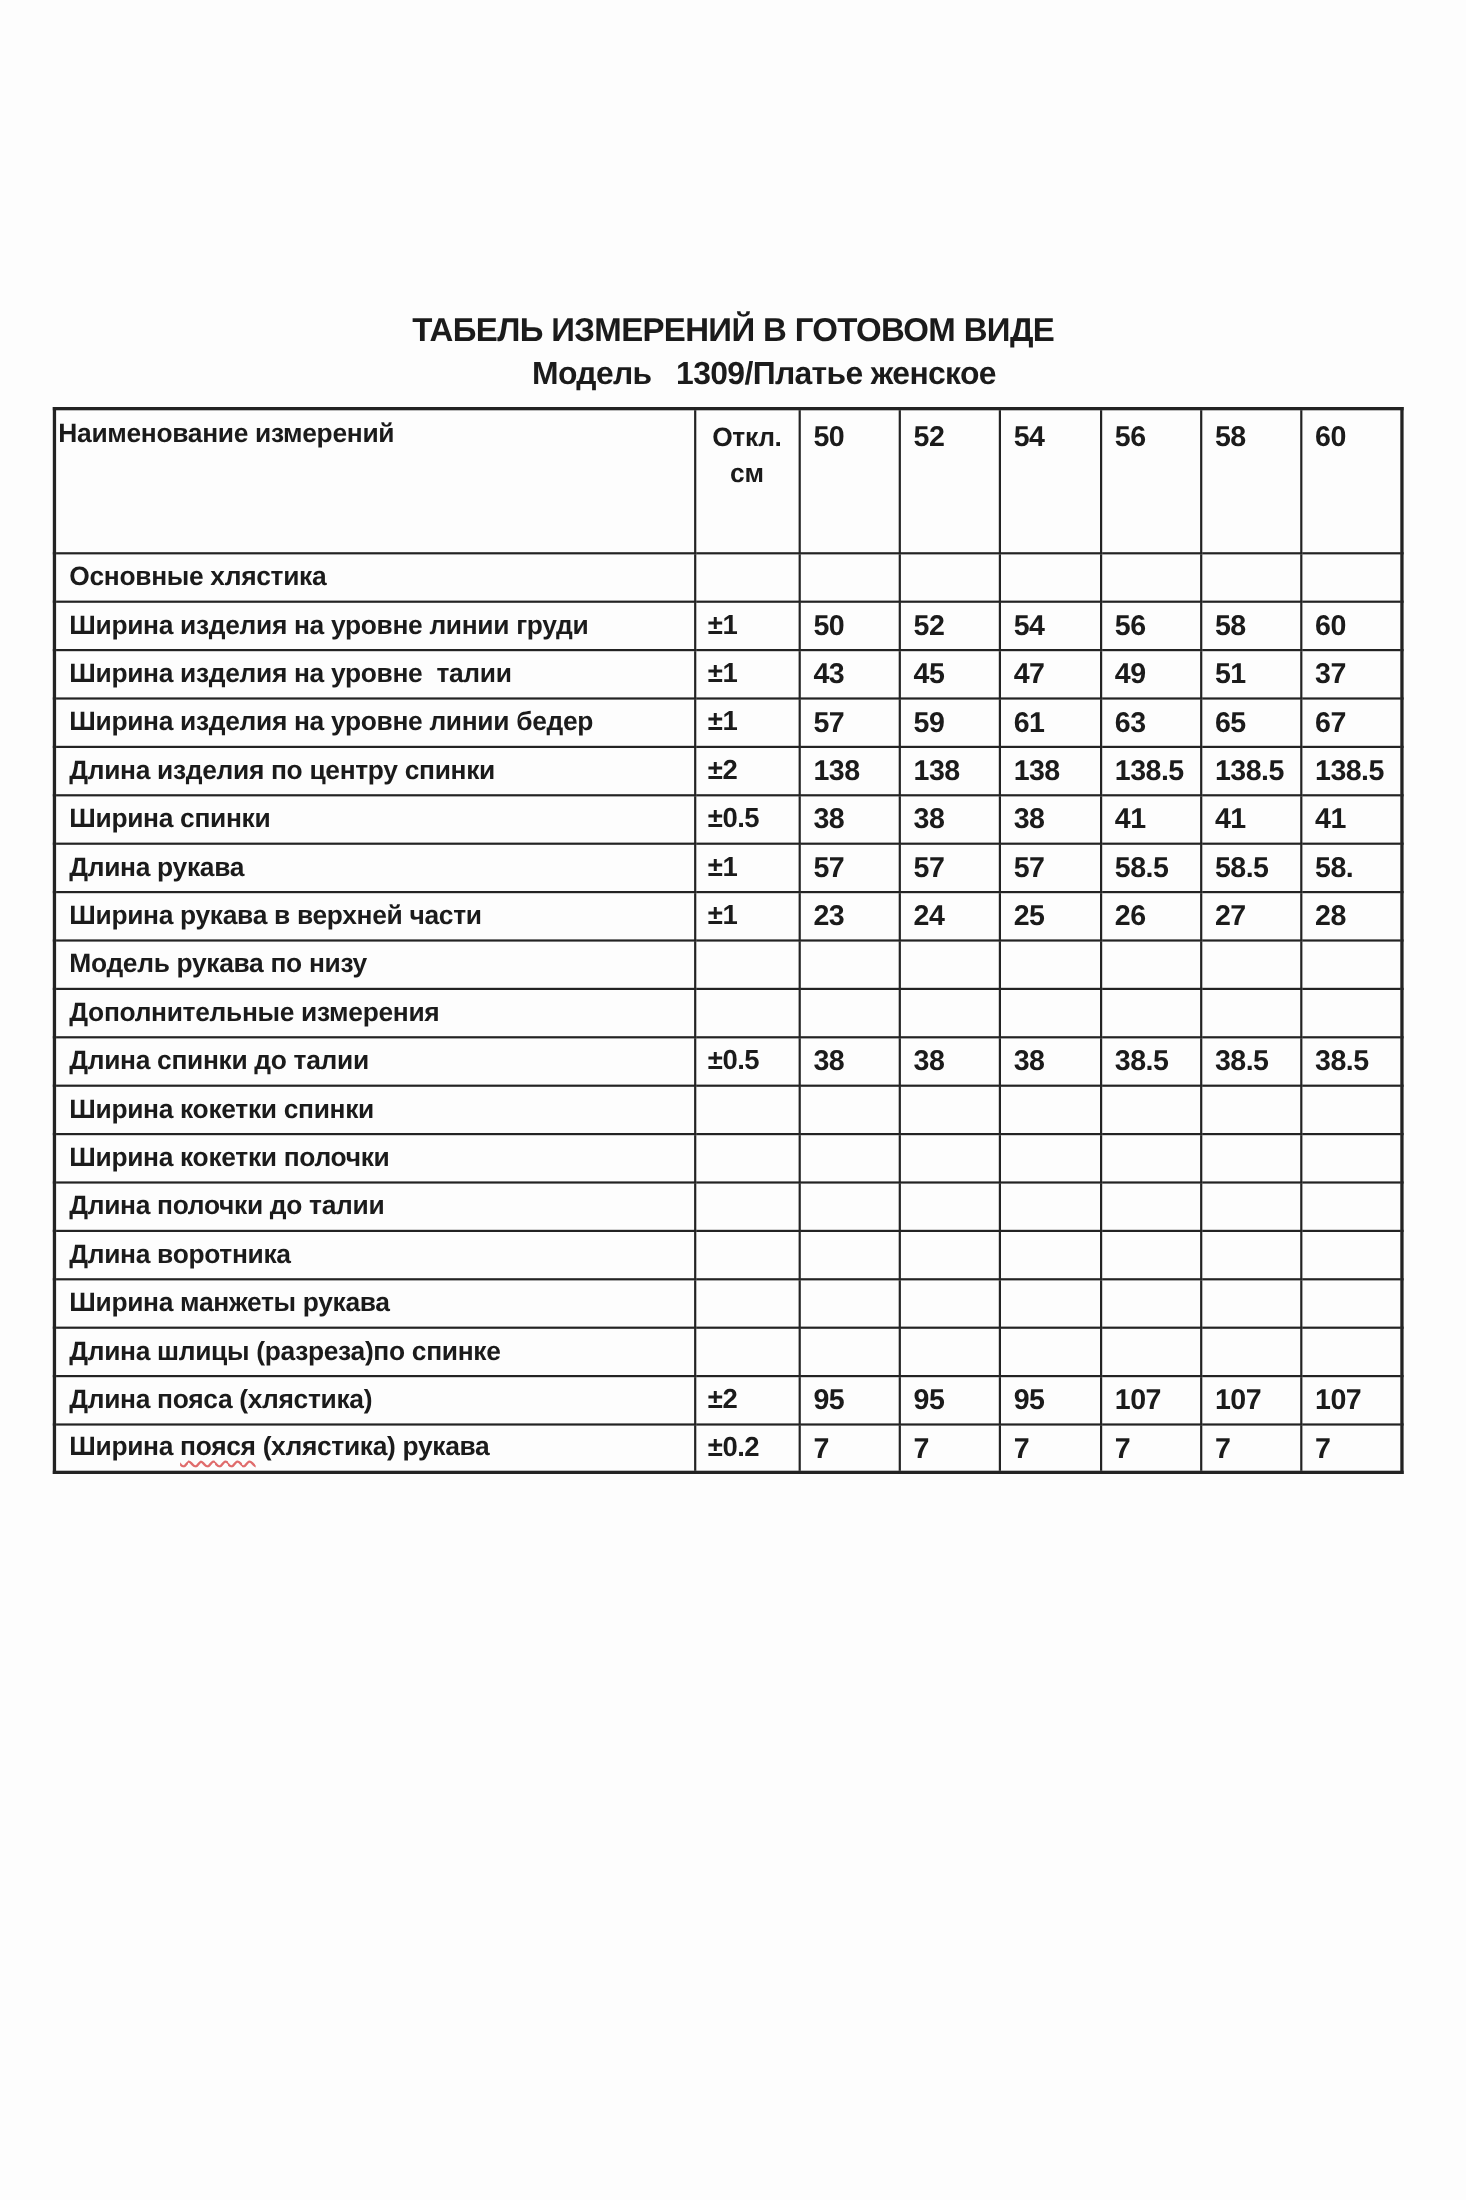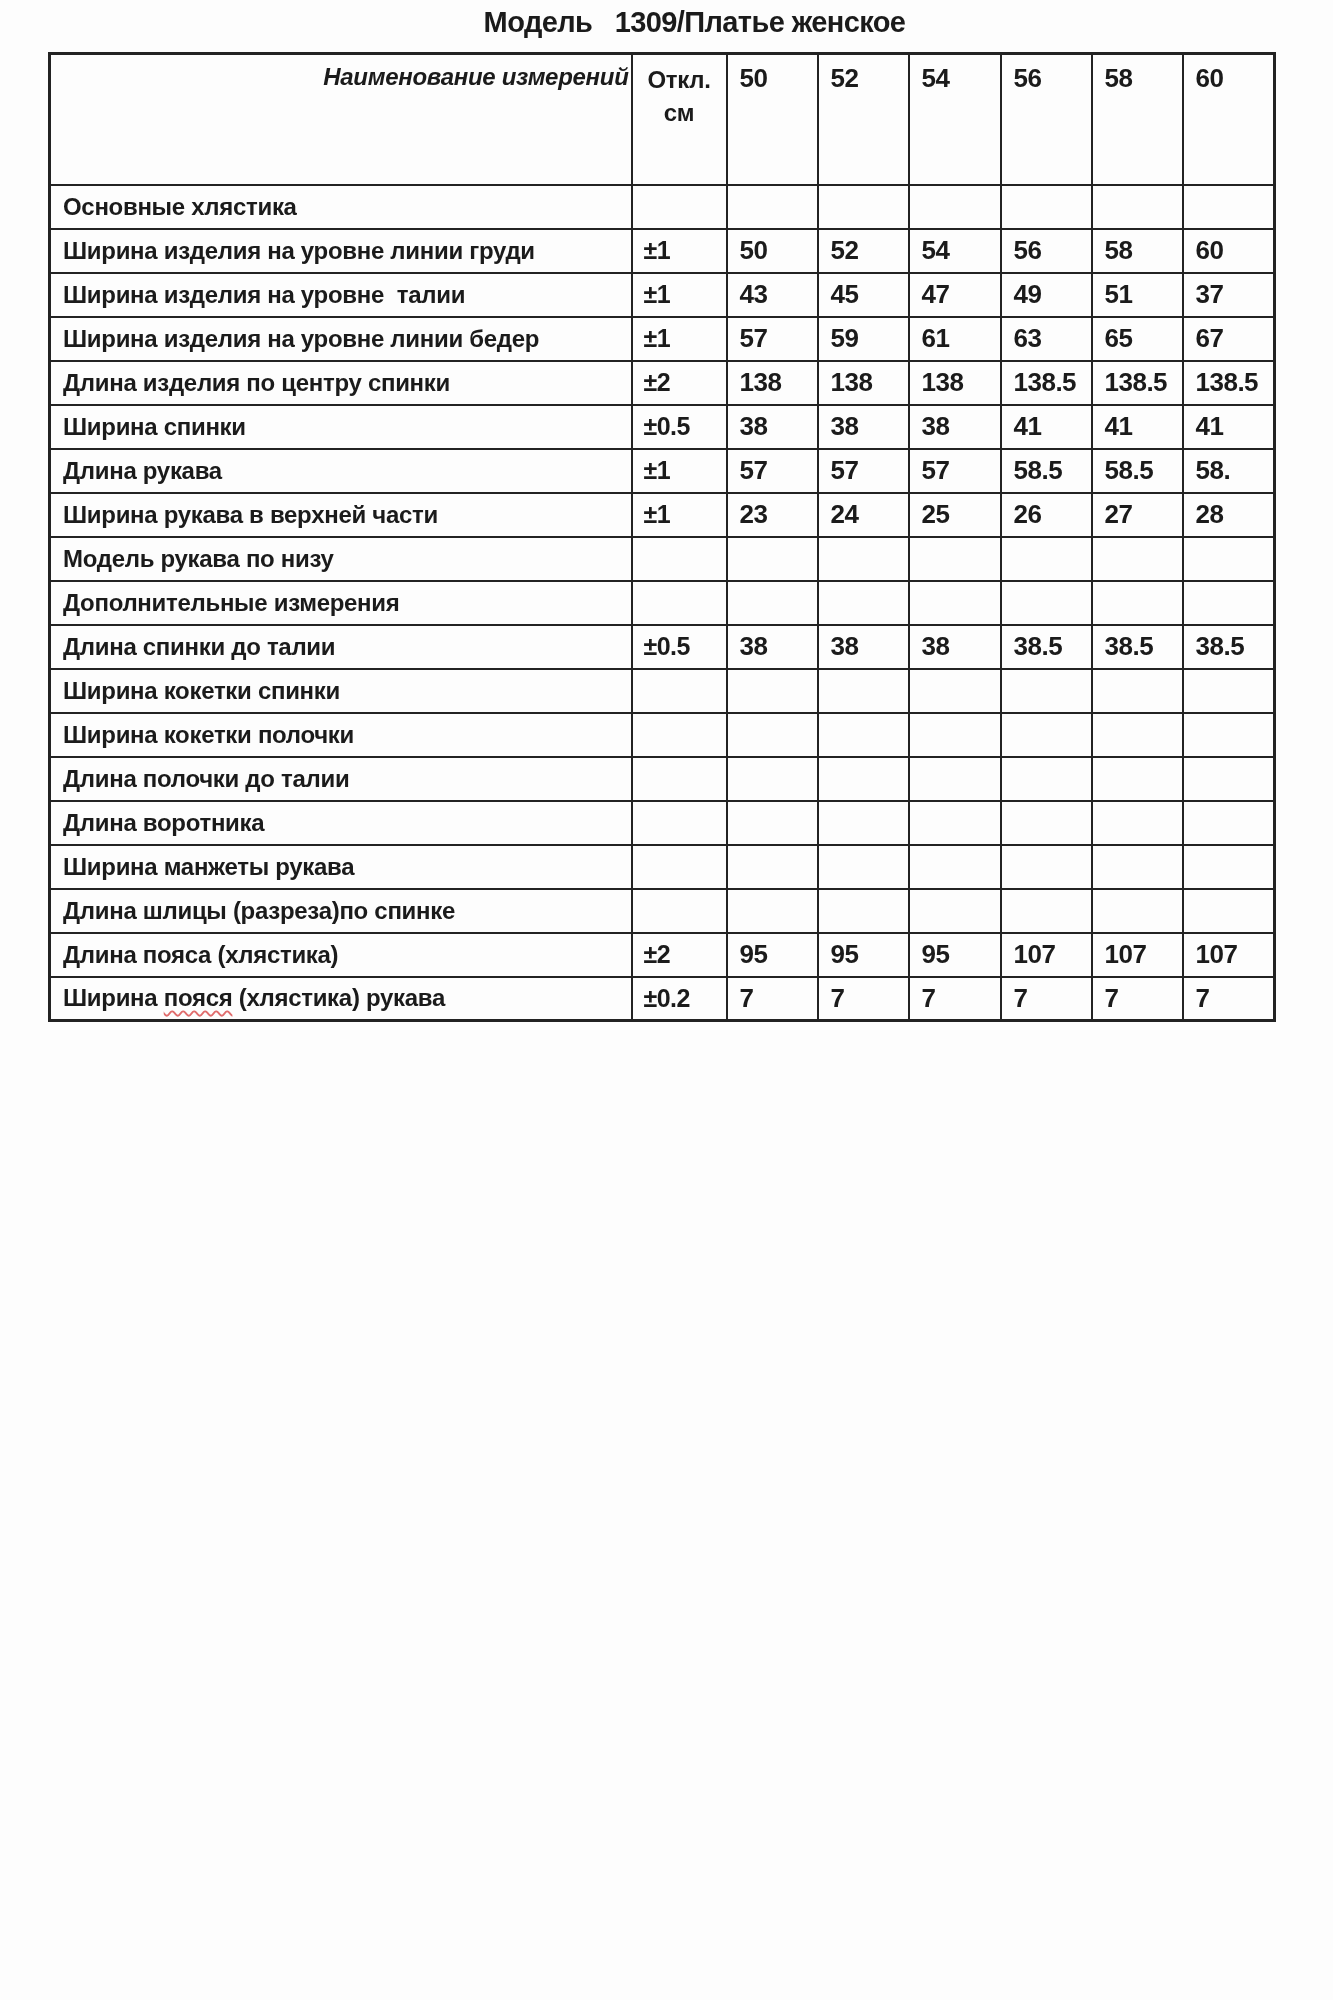--- a/index.html
+++ b/index.html
@@ -33,21 +33,21 @@
     border:3px solid #232323;
   }
   .meas-table th,.meas-table td{
     border:2px solid #232323;
     font-weight:700;
     overflow:hidden;
     background:#fdfdfd;
   }
   .meas-table thead tr{height:131px;}
   .meas-table th{vertical-align:top;padding:8px 2px 0 2px;}
-  th.name-h{text-align:right;font-size:24px;letter-spacing:-0.3px;font-style:italic;}
+  th.name-h{text-align:left;font-size:24px;letter-spacing:-0.3px;}
   th.dev-h{text-align:center;font-size:24px;line-height:33px;letter-spacing:-0.3px;}
   th.size-h{text-align:left;padding-left:12px;font-size:26px;letter-spacing:-0.5px;}
   .meas-table tbody tr{height:44px;}
   td.name-cell{
     font-size:24px;padding:0 4px 0 12px;
     white-space:pre;letter-spacing:-0.3px;
     vertical-align:middle;
   }
   td.dev-cell{font-size:25px;padding-left:11px;vertical-align:middle;letter-spacing:-0.5px;}
   td.val-cell{font-size:26px;padding-left:12px;vertical-align:middle;letter-spacing:-0.5px;}
@@ -56,20 +56,21 @@
     text-decoration-style:wavy;
     text-decoration-color:#e06c6c;
     text-decoration-thickness:2px;
     text-underline-offset:4px;
   }
 </style>
 </head>
 <body>
 
 <div class="page">
+  <div class="doc-title">ТАБЕЛЬ ИЗМЕРЕНИЙ В ГОТОВОМ ВИДЕ</div>
   <div class="doc-subtitle">Модель   1309/Платье женское</div>
 
   <table class="meas-table">
     <colgroup>
       <col style="width:582px">
       <col style="width:95px">
       <col style="width:91px">
       <col style="width:91px">
       <col style="width:92px">
       <col style="width:91px">

